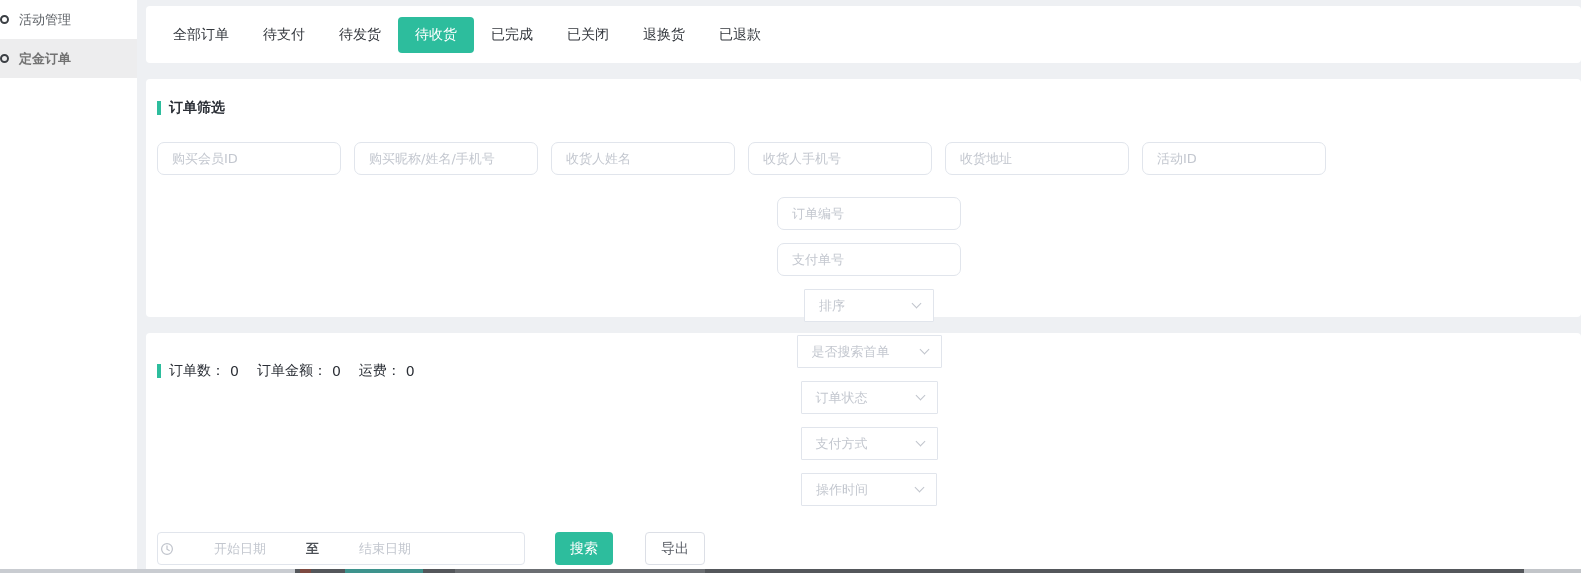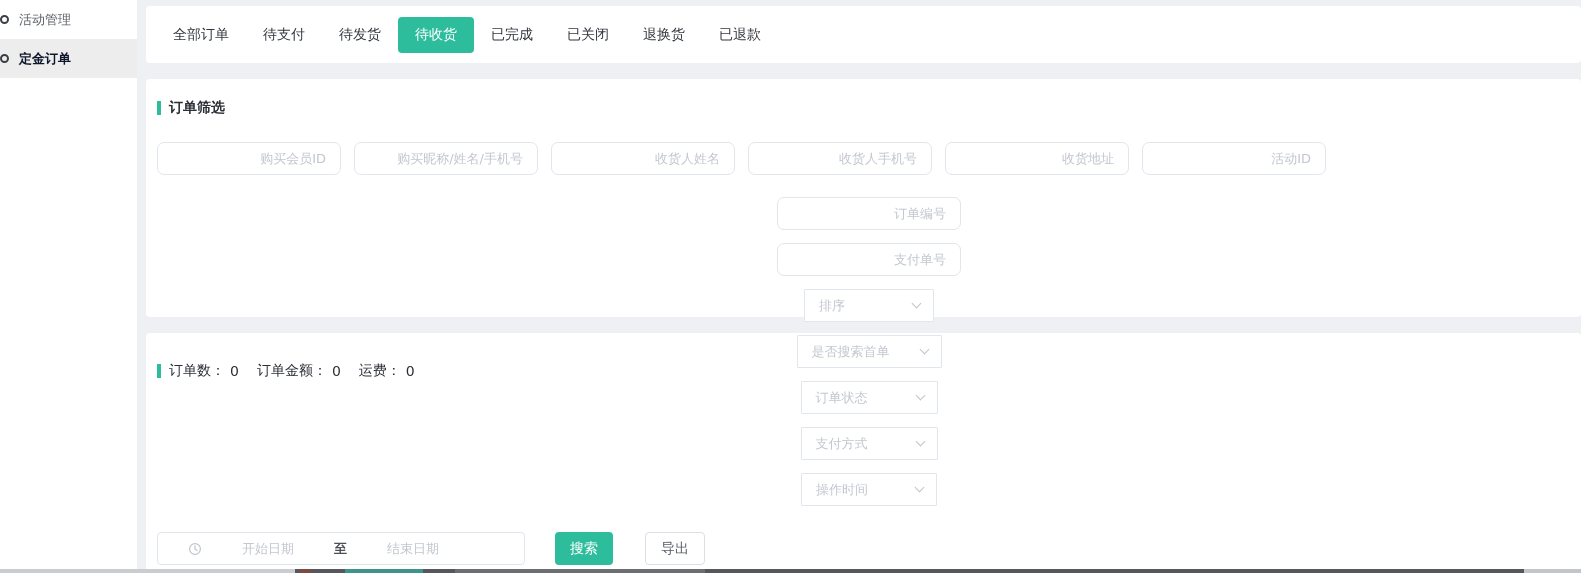--- a/index.html
+++ b/index.html
@@ -19,21 +19,21 @@
   }
   .side-item {
     height:39px; display:flex; align-items:center;
     gap:10px;
     font-size:13px; color:#5f6368; cursor:pointer;
   }
   .side-item .ring {
     width:9px; height:9px; border:2px solid #3b3f44; border-radius:50%;
     flex:0 0 auto;
   }
-  .side-item.active { background:#ededee; color:#0f172a; font-weight:bold; }
+  .side-item.active { background:#ededee; color:#737373; font-weight:bold; }
 
   
   .main { margin-left:146px; }
   .card { background:#fff; border-radius:4px; }
 
   .tabs-card {
     margin-top:6px; height:57px;
     display:flex; align-items:center; padding-left:10px;
   }
   .tab {
@@ -49,40 +49,39 @@
   .title-text { font-size:14px; font-weight:bold; color:#2b2f36; }
 
   .frow { display:flex; gap:13px; margin-top:25px; align-items:center; }
   .frow.r2 { margin-top:22px;flex-direction:column; }
   .frow.r3 { margin-top:26px; }
 
   .f-input {
     width:184px; height:33px; border:1px solid #e1e5ec; border-radius:7px;
     padding:0 14px; font-size:13px; color:#333; outline:none; background:#fff;
     font-family:inherit;
-    text-align:right;
   }
   .f-input::placeholder { color:#c3c7cf; opacity:1; }
 
   .f-select {
     width:137px; height:33px; border:1px solid #e1e5ec; border-radius:1px;
     display:flex; align-items:center; justify-content:space-between;
     padding:0 13px 0 14px; font-size:13px; color:#c3c7cf; cursor:pointer;
     background:#fff;
   }
   .w130 { width:130px; } .w145 { width:145px; } .w136 { width:136px; }
   .chev {
     width:7px; height:7px;
     border-right:1.4px solid #c0c4cc; border-bottom:1.4px solid #c0c4cc;
     transform:rotate(45deg); margin-top:-4px; flex:0 0 auto;
   }
 
   .date-range {
     width:368px; height:33px; border:1px solid #e1e5ec; border-radius:4px;
-    display:flex; align-items:center; padding:0 30px; background:#fff;
+    display:flex; align-items:center; padding:0 2px; background:#fff;
   }
   .date-range svg { flex:0 0 auto; }
   .d-input {
     border:none; outline:none; width:132px; height:29px;
     font-size:13px; color:#333; text-align:center; font-family:inherit;
   }
   .d-input::placeholder { color:#c3c7cf; opacity:1; }
   .d-sep { font-size:13px; color:#4d5157; font-weight:bold; }
 
   .btn {

